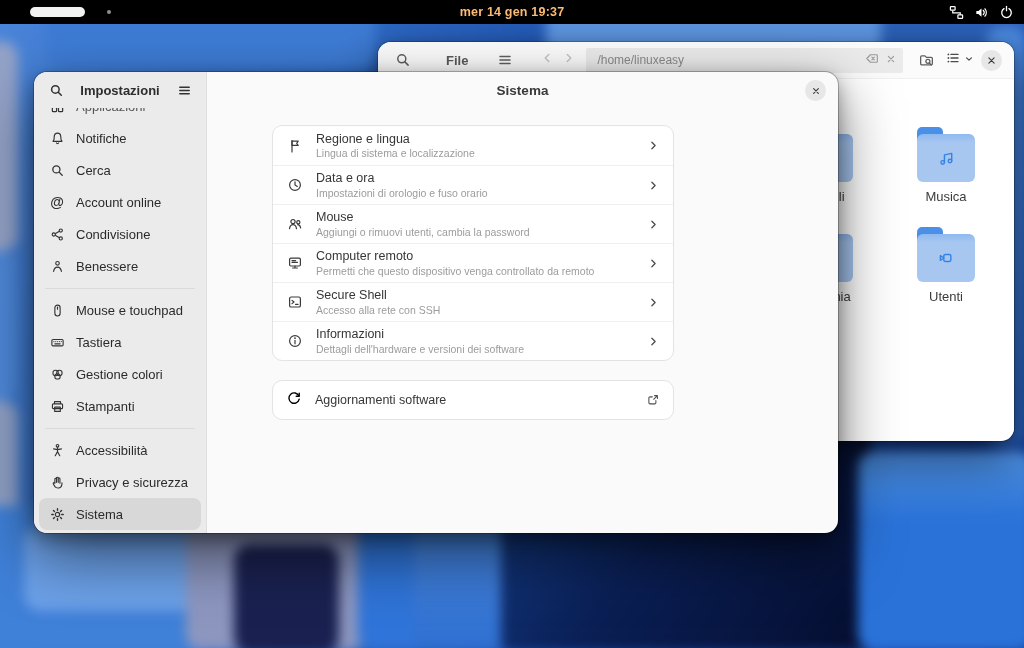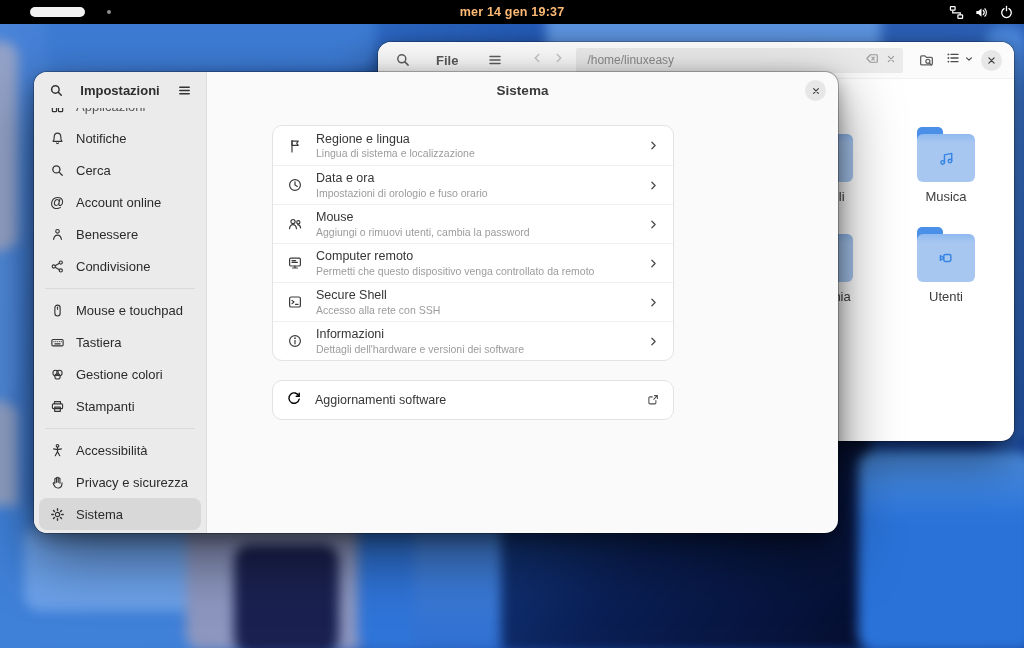--- a/index.html
+++ b/index.html
@@ -40,21 +40,21 @@
   
   .window { position:absolute; border-radius:13px;
     box-shadow:0 0 0 1px rgba(0,0,0,.22), 0 18px 50px rgba(0,0,0,.5), 0 4px 14px rgba(0,0,0,.3); }
 
   
   .files-window { left:378px; top:42px; width:636px; height:399px; background:#fff; z-index:10; }
   .files-toolbar { height:37px; display:flex; align-items:center; padding:0 12px;
     background:#fbfbfb; border-radius:13px 13px 0 0; border-bottom:1px solid #f0f0f0; }
   .icon-btn { width:26px; height:26px; display:flex; align-items:center; justify-content:center;
     border-radius:6px; color:#5f5f5f; flex:0 0 auto; }
-  .files-title { font-size:13px; font-weight:600; color:#5a5a5a; margin:0 24px 0 20px; }
+  .files-title { font-size:13px; font-weight:600; color:#5a5a5a; margin:0 24px 0 30px; }
   .nav-chevs { display:flex; gap:8px; margin:0 10px 0 22px; color:#c4c4c4; }
   .path-pill { flex:1; height:25px; background:#ebebeb; border-radius:2px; display:flex; align-items:center;
     padding:0 6px 0 11px; margin-right:10px; min-width:0; }
   .path-text { font-size:12px; color:#8a8a8a; flex:1; white-space:nowrap; overflow:hidden; }
   .pill-icons { display:flex; align-items:center; gap:6px; color:#9a9a9a; }
   .view-combo { display:flex; align-items:center; gap:2px; margin:0 6px; color:#4c4c4c; }
   .win-close { width:21px; height:21px; border-radius:50%; background:#e7e7e7; display:flex;
     align-items:center; justify-content:center; color:#3c3c3c; flex:0 0 auto; }
   .files-content { position:relative; height:361px; border-radius:0 0 13px 13px; background:#fff; }
   .folder-item { position:absolute; width:104px; display:flex; flex-direction:column; align-items:center; }
@@ -324,37 +324,37 @@
             </svg>
         </span>
         <span class="sb-label">Cerca</span>
       </div>
       <div class="sb-item">
         <span class="sb-ic at-char">@</span>
         <span class="sb-label">Account online</span>
       </div>
       <div class="sb-item">
         <span class="sb-ic">
-          <svg width="15" height="15" viewBox="0 0 16 16" fill="none" stroke="currentColor" stroke-width="1.2" stroke-linecap="round">
-              <circle cx="8" cy="4.6" r="1.9"></circle>
-              <path d="M3.8 13.2c.5-3 2-4.6 4.2-4.6s3.7 1.6 4.2 4.6"></path>
-            </svg>
-        </span>
-        <span class="sb-label">Benessere</span>
-      </div>
-      <div class="sb-item">
-        <span class="sb-ic">
           <svg width="15" height="15" viewBox="0 0 16 16" fill="none" stroke="currentColor" stroke-width="1.2">
               <circle cx="4" cy="8" r="1.7"></circle>
               <circle cx="11.5" cy="3.8" r="1.7"></circle>
               <circle cx="11.5" cy="12.2" r="1.7"></circle>
               <path d="M5.5 7.1 10 4.6M5.5 8.9l4.5 2.5"></path>
             </svg>
         </span>
         <span class="sb-label">Condivisione</span>
+      </div>
+      <div class="sb-item">
+        <span class="sb-ic">
+          <svg width="15" height="15" viewBox="0 0 16 16" fill="none" stroke="currentColor" stroke-width="1.2" stroke-linecap="round">
+              <circle cx="8" cy="4.6" r="1.9"></circle>
+              <path d="M3.8 13.2c.5-3 2-4.6 4.2-4.6s3.7 1.6 4.2 4.6"></path>
+            </svg>
+        </span>
+        <span class="sb-label">Benessere</span>
       </div>
 
       <div class="sb-sep"></div>
 
       <div class="sb-item">
         <span class="sb-ic">
           <svg width="15" height="15" viewBox="0 0 16 16" fill="none" stroke="currentColor" stroke-width="1.2" stroke-linecap="round">
               <rect x="5.2" y="2.2" width="5.6" height="11.6" rx="2.8"></rect>
               <path d="M8 4.4v2.2"></path>
             </svg>

